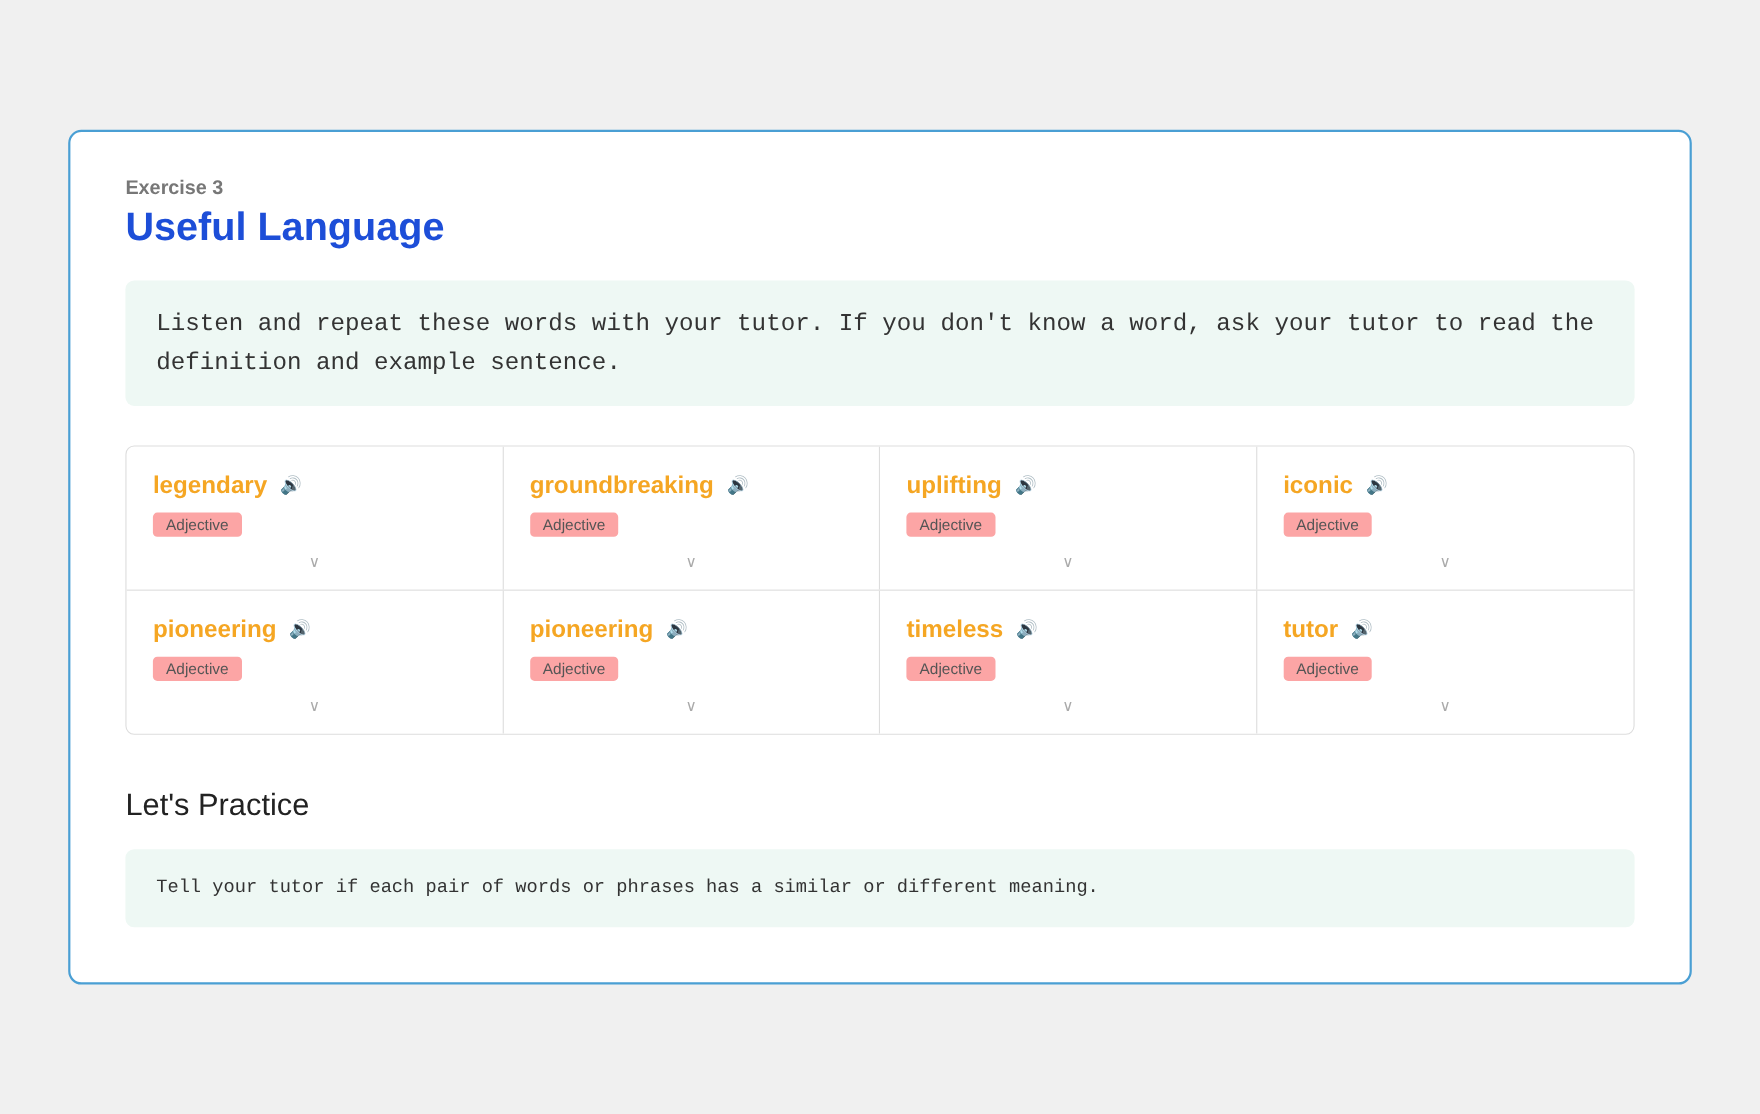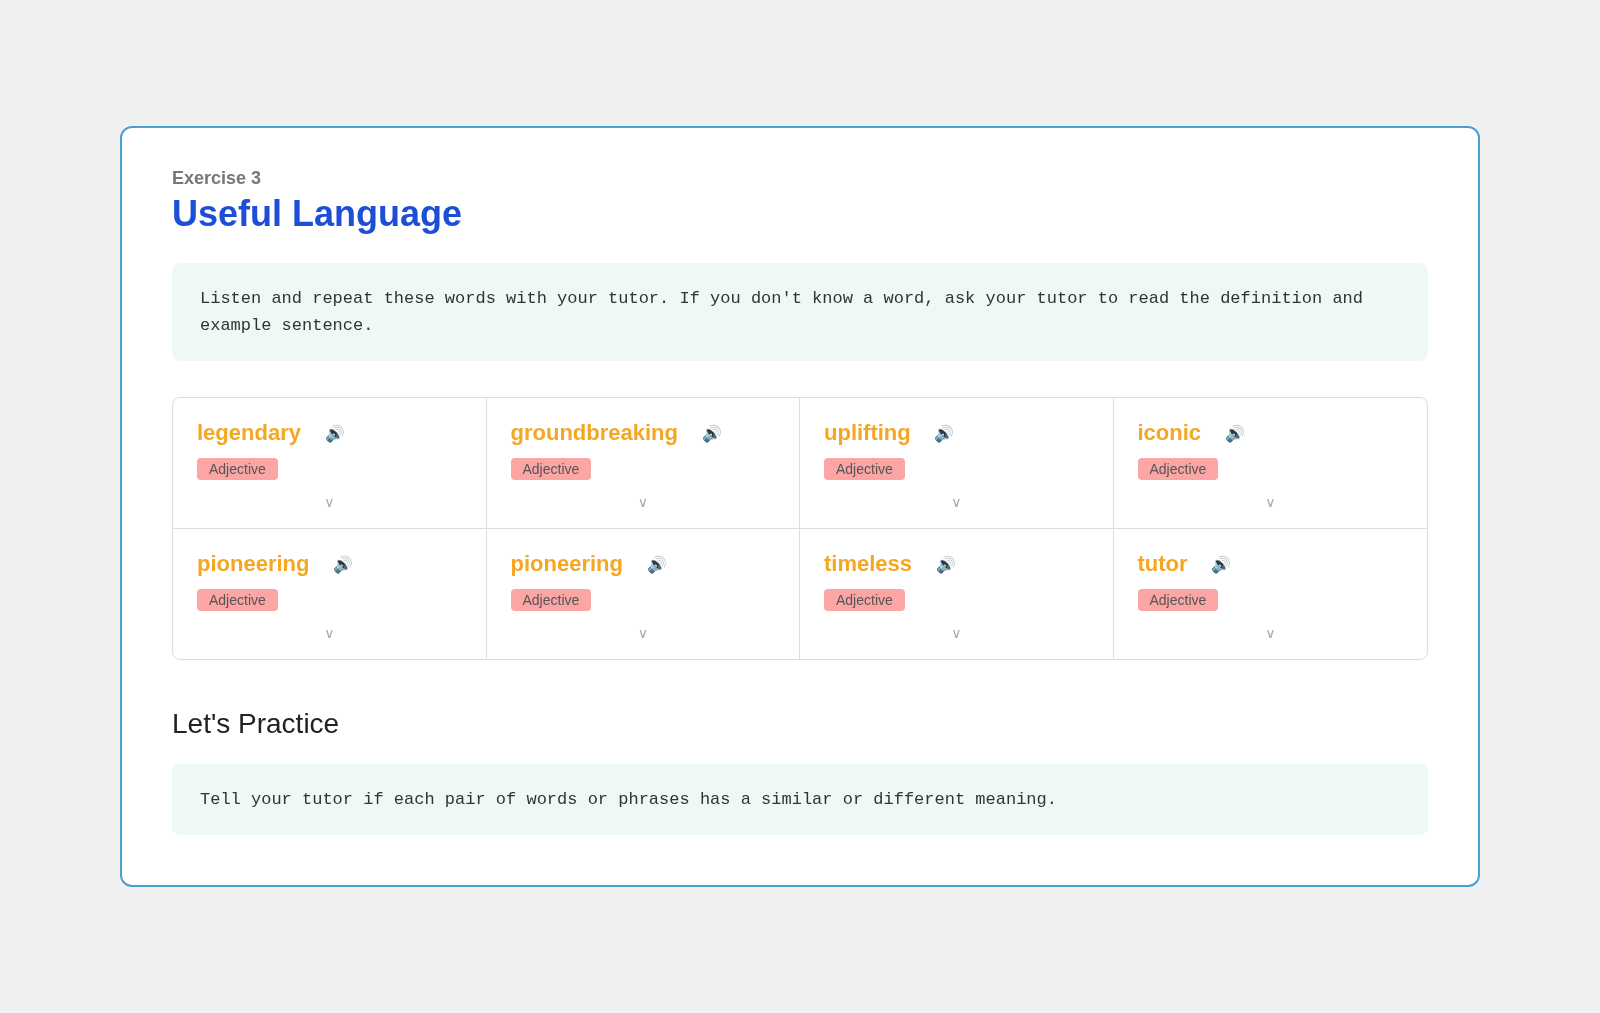--- a/index.html
+++ b/index.html
@@ -11,21 +11,21 @@
     body {
       background: #f0f0f0;
       display: flex;
       justify-content: center;
       align-items: center;
       min-height: 100vh;
       font-family: 'Segoe UI', Arial, sans-serif;
     }
 
     .outer-container {
-      width: 1360px;
+      width: 1476px;
       background: #fff;
       border: 2.5px solid #4a9fd4;
       border-radius: 12px;
       padding: 40px 50px 50px 50px;
     }
 
     .exercise-label {
       font-size: 18px;
       color: #777;
       font-weight: 600;
@@ -40,21 +40,21 @@
     }
 
     .instruction-box {
       background: #eef8f4;
       border-radius: 8px;
       padding: 22px 28px;
       margin-bottom: 36px;
     }
 
     .instruction-text {
-      font-size: 17px;
+      font-size: 22px;
       color: #333;
       line-height: 1.6;
       font-family: 'Courier New', monospace;
     }
 
     .vocabulary-grid {
       border: 1.5px solid #ddd;
       border-radius: 8px;
       overflow: hidden;
       margin-bottom: 48px;
@@ -76,21 +76,21 @@
       position: relative;
     }
 
     .vocab-cell:last-child {
       border-right: none;
     }
 
     .vocab-word-line {
       display: flex;
       align-items: center;
-      gap: 24px;
+      gap: 12px;
       margin-bottom: 12px;
     }
 
     .vocab-word {
       font-size: 22px;
       font-weight: 700;
       color: #f5a623;
     }
 
     .speaker-icon {

